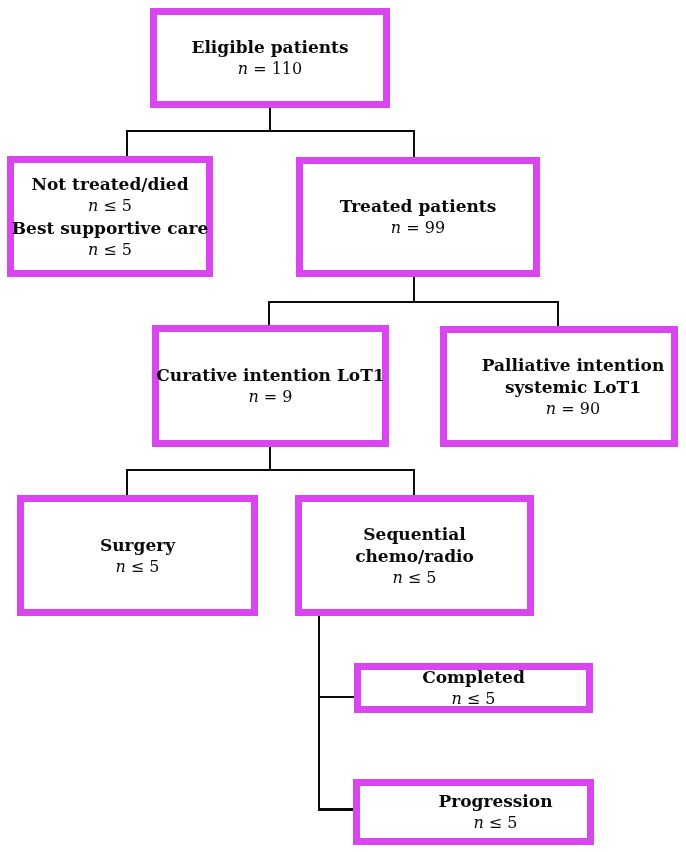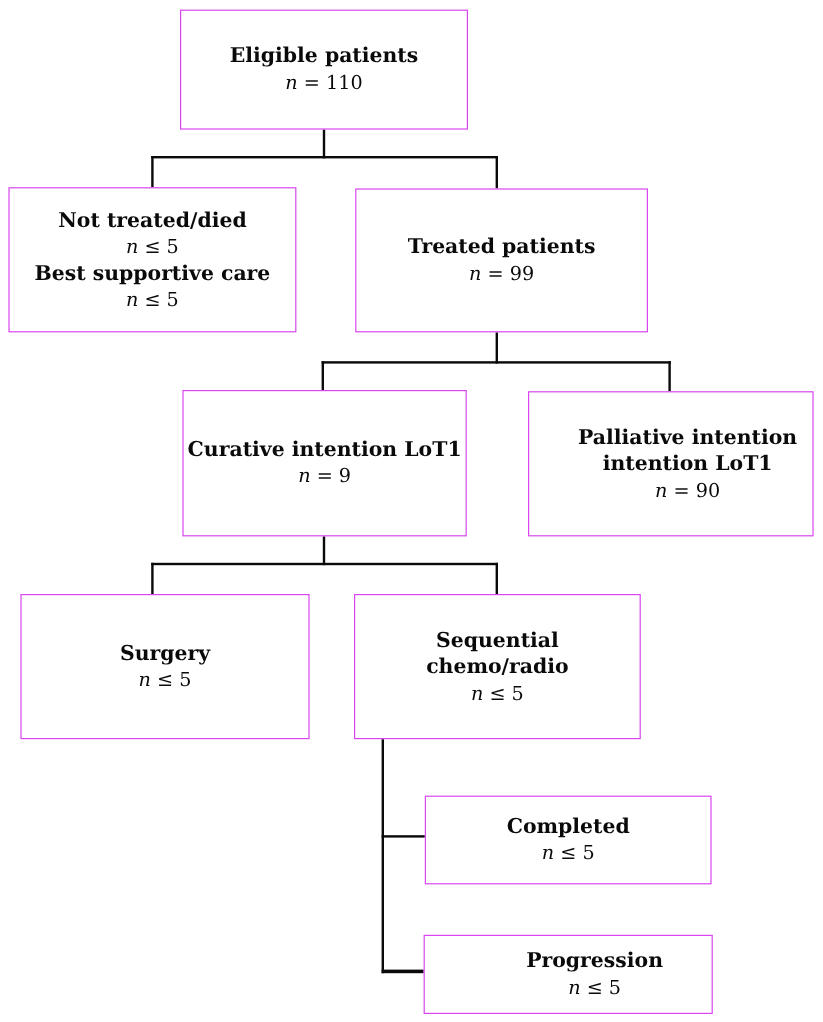--- a/index.html
+++ b/index.html
@@ -13,21 +13,21 @@
     height: 852px;
     background: #ffffff;
     font-family: "DejaVu Serif", "Liberation Serif", serif;
     color: #0a0a0a;
     overflow: hidden;
   }
   .box {
     position: absolute;
     box-sizing: border-box;
     background: #ffffff;
-    border: 1px solid #d946ef;
+    border: 7px solid #d946ef;
     display: flex;
     flex-direction: column;
     justify-content: center;
     align-items: center;
     text-align: center;
     z-index: 2;
   }
   .label {
     font-size: 17px;
     font-weight: bold;
@@ -52,55 +52,55 @@
 </head>
 <body>
 
 <div id="canvas">
 
   <div class="box" style="left:150px; top:8px; width:240px; height:100px;">
     <div class="label">Eligible patients</div>
     <div class="nline"><span class="nsym">n</span> <span>= 110</span></div>
   </div>
 
-  <div class="box" style="left:7px; top:156px; width:240px; height:121px;">
+  <div class="box" style="left:7px; top:156px; width:206px; height:121px;">
     <div class="label">Not treated/died</div>
     <div class="nline"><span class="nsym">n</span> <span>≤ 5</span></div>
     <div class="label">Best supportive care</div>
     <div class="nline"><span class="nsym">n</span> <span>≤ 5</span></div>
   </div>
 
   <div class="box" style="left:296px; top:157px; width:244px; height:120px;">
     <div class="label">Treated patients</div>
     <div class="nline"><span class="nsym">n</span> <span>= 99</span></div>
   </div>
 
   <div class="box" style="left:152px; top:325px; width:237px; height:122px;">
     <div class="label">Curative intention LoT1</div>
     <div class="nline"><span class="nsym">n</span> <span>= 9</span></div>
   </div>
 
   <div class="box" style="left:440px; top:326px; width:238px; height:121px;padding-left:28px;">
     <div class="label">Palliative intention</div>
-    <div class="label">intention LoT1</div>
+    <div class="label">systemic LoT1</div>
     <div class="nline"><span class="nsym">n</span> <span>= 90</span></div>
   </div>
 
   <div class="box" style="left:17px; top:495px; width:241px; height:121px;">
     <div class="label">Surgery</div>
     <div class="nline"><span class="nsym">n</span> <span>≤ 5</span></div>
   </div>
 
   <div class="box" style="left:295px; top:495px; width:239px; height:121px;">
     <div class="label">Sequential</div>
     <div class="label">chemo/radio</div>
     <div class="nline"><span class="nsym">n</span> <span>≤ 5</span></div>
   </div>
 
-  <div class="box" style="left:354px; top:663px; width:239px; height:74px;">
+  <div class="box" style="left:354px; top:663px; width:239px; height:50px;">
     <div class="label">Completed</div>
     <div class="nline"><span class="nsym">n</span> <span>≤ 5</span></div>
   </div>
 
   <div class="box" style="left:353px; top:779px; width:241px; height:66px;padding-left:44px;">
     <div class="label">Progression</div>
     <div class="nline"><span class="nsym">n</span> <span>≤ 5</span></div>
   </div>
 
   <div class="line" style="left:269px; top:107px; width:2px; height:25px;"></div>

